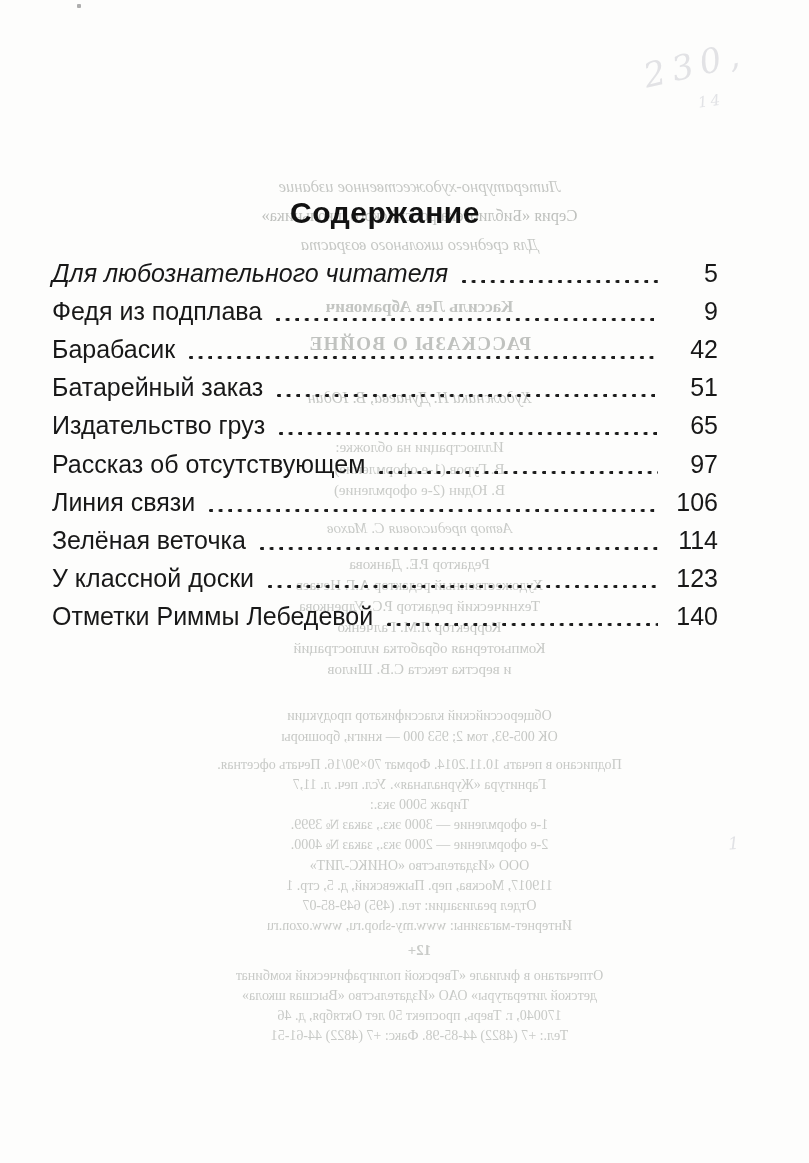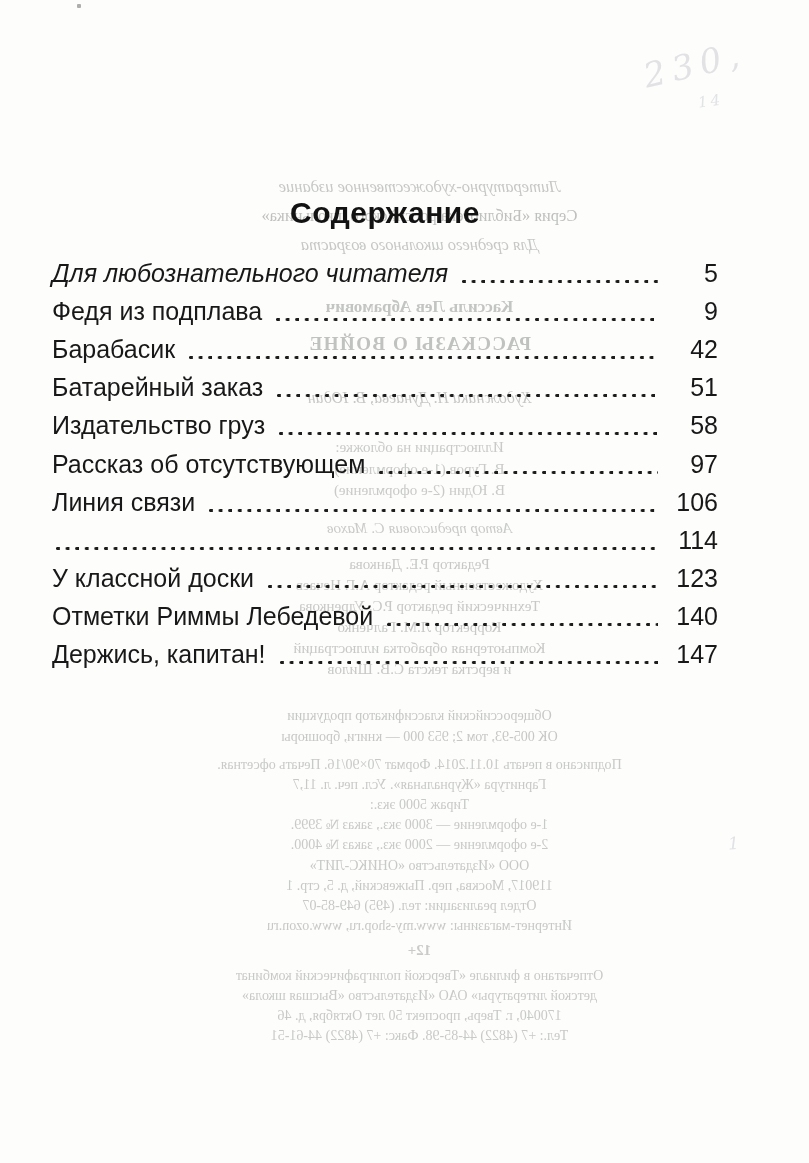--- a/index.html
+++ b/index.html
@@ -180,46 +180,42 @@
       <span class="toc-page">42</span>
     </div>
       <div class="toc-row">
       <span class="toc-title">Батарейный заказ</span>
       <span class="toc-dots"></span>
       <span class="toc-page">51</span>
     </div>
       <div class="toc-row">
       <span class="toc-title">Издательство груз</span>
       <span class="toc-dots"></span>
-      <span class="toc-page">58</span>
+      <span class="toc-page">65</span>
     </div>
       <div class="toc-row">
       <span class="toc-title">Рассказ об отсутствующем</span>
       <span class="toc-dots"></span>
       <span class="toc-page">97</span>
     </div>
       <div class="toc-row">
       <span class="toc-title">Линия связи</span>
       <span class="toc-dots"></span>
       <span class="toc-page">106</span>
     </div>
       <div class="toc-row">
+      <span class="toc-title">Зелёная веточка</span>
       <span class="toc-dots"></span>
       <span class="toc-page">114</span>
     </div>
       <div class="toc-row">
       <span class="toc-title">У классной доски</span>
       <span class="toc-dots"></span>
       <span class="toc-page">123</span>
     </div>
       <div class="toc-row">
       <span class="toc-title">Отметки Риммы Лебедевой</span>
       <span class="toc-dots"></span>
       <span class="toc-page">140</span>
     </div>
-      <div class="toc-row">
-      <span class="toc-title">Держись, капитан!</span>
-      <span class="toc-dots"></span>
-      <span class="toc-page">147</span>
-    </div>
     </div>
 
 </div>
 
 </body></html>

